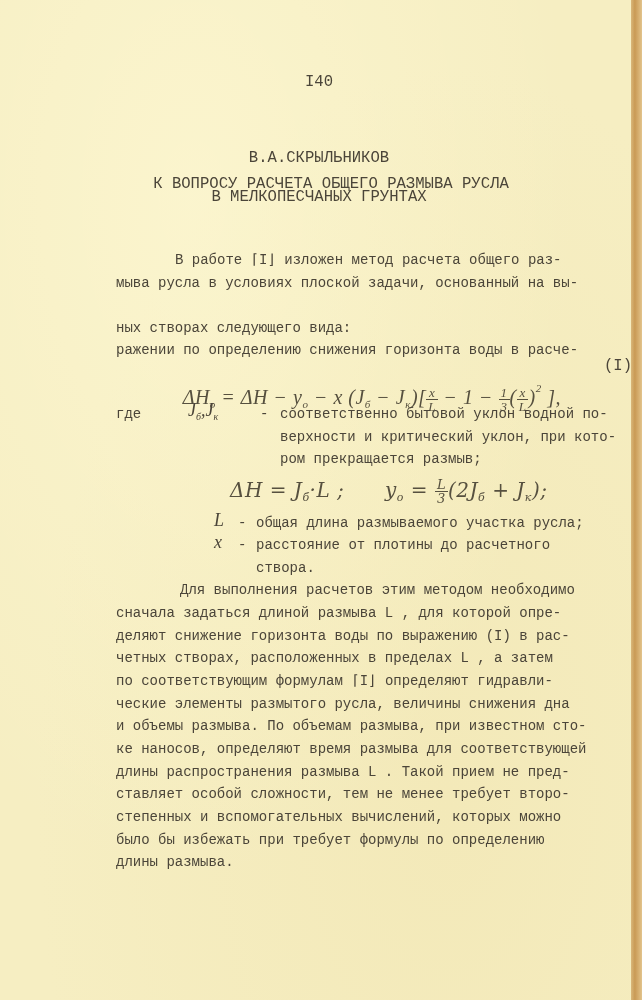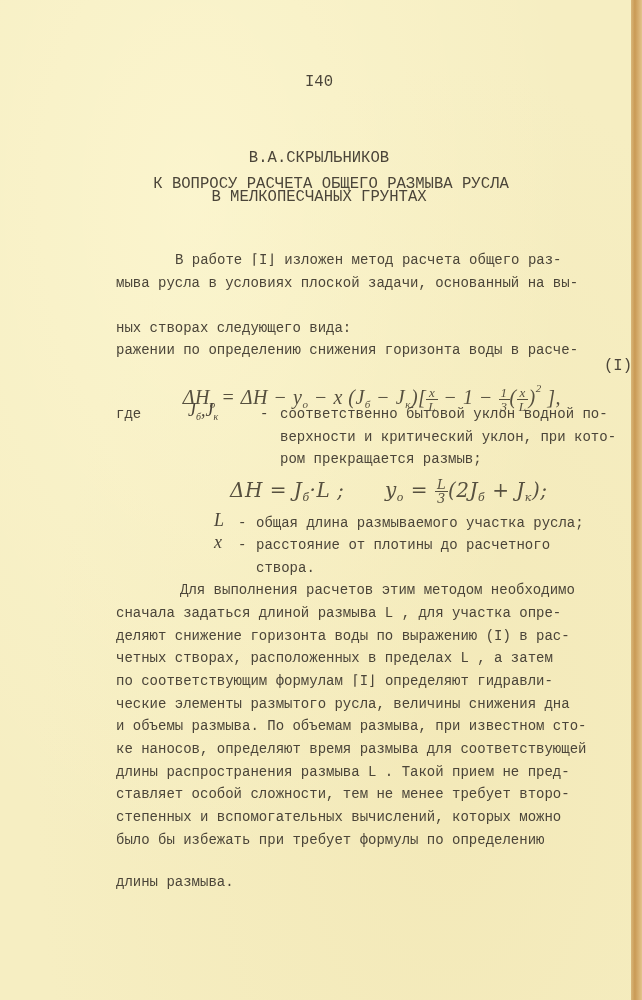--- a/index.html
+++ b/index.html
@@ -119,24 +119,24 @@
 <div class="line sym" style="left:214px; top:511px;">L</div>
 <div class="line" style="left:238px; top:514px;">-</div>
 <div class="line" style="left:256px; top:514px;">общая длина размываемого участка русла;</div>
 
 <div class="line sym" style="left:214px; top:533px;">x</div>
 <div class="line" style="left:238px; top:536px;">-</div>
 <div class="line" style="left:256px; top:536px;">расстояние от плотины до расчетного</div>
 <div class="line" style="left:256px; top:559px;">створа.</div>
 
 <div class="line" style="left:180px; top:581px;">Для выполнения расчетов этим методом необходимо</div>
-<div class="line" style="left:116px; top:604px;">сначала задаться длиной размыва L , для участка опре-</div>
+<div class="line" style="left:116px; top:604px;">сначала задаться длиной размыва L , для которой опре-</div>
 <div class="line" style="left:116px; top:627px;">деляют снижение горизонта воды по выражению (I) в рас-</div>
 <div class="line" style="left:116px; top:649px;">четных створах, расположенных в пределах L , а затем</div>
 <div class="line" style="left:116px; top:672px;">по соответствующим формулам ⌈I⌋ определяют гидравли-</div>
 <div class="line" style="left:116px; top:695px;">ческие элементы размытого русла, величины снижения дна</div>
 <div class="line" style="left:116px; top:717px;">и объемы размыва. По объемам размыва, при известном сто-</div>
 <div class="line" style="left:116px; top:740px;">ке наносов, определяют время размыва для соответствующей</div>
 <div class="line" style="left:116px; top:763px;">длины распространения размыва L . Такой прием не пред-</div>
 <div class="line" style="left:116px; top:785px;font-family:Liberation Mono, monospace;">ставляет особой сложности, тем не менее требует второ-</div>
 <div class="line" style="left:116px; top:808px;">степенных и вспомогательных вычислений, которых можно</div>
 <div class="line" style="left:116px; top:831px;">было бы избежать при требует формулы по определению</div>
-<div class="line" style="left:116px; top:853px;margin-top:20px;">длины размыва.</div>
+<div class="line" style="left:116px; top:853px;">длины размыва.</div>
 
 </body></html>

